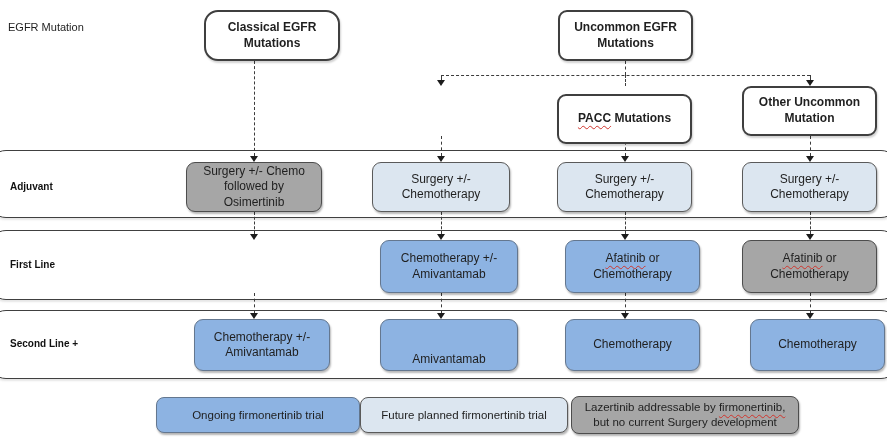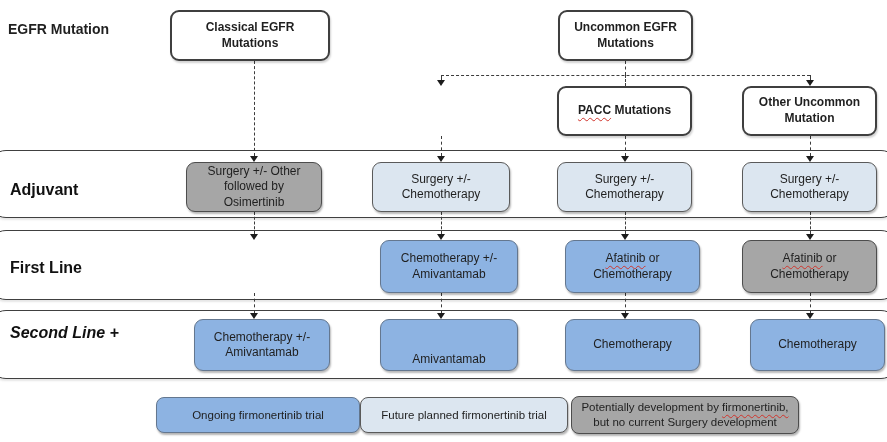--- a/index.html
+++ b/index.html
@@ -15,21 +15,21 @@
     background:#ffffff; border:2px solid #3f3f3f; border-radius:9px;
     font-weight:bold; font-size:12px; line-height:1.3;
     box-shadow:1px 2px 2px rgba(0,0,0,0.18); padding:2px 6px; z-index:5;
   }
 
   
   .band {
     left:-12px; width:911px; background:#ffffff; border:1.5px solid #404040;
     border-radius:18px; box-shadow:0 2px 2px rgba(0,0,0,0.10); z-index:1;
   }
-  .row-label { font-weight:bold; font-size:16px; color:#111; z-index:4; white-space:nowrap; }
+  .row-label { font-weight:bold; font-size:10px; color:#111; z-index:4; white-space:nowrap; }
 
   
   .cell {
     border-radius:9px; font-size:12px; line-height:1.28; padding:3px 9px;
     box-shadow:1px 2px 2px rgba(0,0,0,0.28); z-index:5;
   }
   .fill-blue      { background:#8db3e2; border:1.5px solid #64778f;margin-left:8px; }
   .fill-lightblue { background:#dce6f0; border:1.5px solid #5a5a5a; }
   .fill-gray      { background:#a6a6a6; border:1.5px solid #4d4d4d; }
 
@@ -45,36 +45,36 @@
   .legend-box {
     border-radius:8px; font-size:11.5px; line-height:1.3; padding:2px 8px;
     box-shadow:1px 2px 2px rgba(0,0,0,0.30); z-index:5;
   }
 
   
   .wavy {
     text-decoration:underline; text-decoration-style:wavy;
     text-decoration-color:#d0342c; text-decoration-thickness:1px; text-underline-offset:3px;
   }
-  .title-label { font-weight:bold; font-size:14px; white-space:nowrap; }
+  .title-label { font-weight:normal; font-size:11px; white-space:nowrap; }
 </style>
 </head>
 <body>
 
 <div id="canvas">
 
   <div class="abs title-label" style="left:8px; top:21px;">EGFR Mutation</div>
 
   <div class="abs band" style="top:150px; height:68px;"></div>
   <div class="abs band" style="top:230px; height:70px;"></div>
   <div class="abs band" style="top:310px; height:69px;"></div>
 
   <div class="abs row-label" style="left:10px; top:181px;">Adjuvant</div>
   <div class="abs row-label" style="left:10px; top:259px;text-align:right;">First Line</div>
-  <div class="abs row-label" style="left:10px; top:324px;font-style:italic;">Second Line +</div>
+  <div class="abs row-label" style="left:10px; top:338px;">Second Line +</div>
 
   <div class="abs vline" style="left:254px; top:61px; height:95px;"></div>
   <div class="abs arrow-down" style="left:250px; top:156px;"></div>
 
   <div class="abs vline" style="left:625px; top:61px; height:14px;"></div>
   <div class="abs hline" style="left:441px; top:75px; width:369px;"></div>
   <div class="abs vline" style="left:441px; top:75px; height:5px;"></div>
   <div class="abs arrow-down" style="left:437px; top:80px;"></div>
   <div class="abs vline" style="left:625px; top:75px; height:11px;"></div>
   <div class="abs vline" style="left:810px; top:75px; height:5px;"></div>
@@ -98,36 +98,36 @@
 
   <div class="abs vline" style="left:254px; top:293px; height:20px;"></div>
   <div class="abs arrow-down" style="left:250px; top:313px;"></div>
   <div class="abs vline" style="left:441px; top:293px; height:20px;"></div>
   <div class="abs arrow-down" style="left:437px; top:313px;"></div>
   <div class="abs vline" style="left:625px; top:293px; height:20px;"></div>
   <div class="abs arrow-down" style="left:621px; top:313px;"></div>
   <div class="abs vline" style="left:810px; top:293px; height:20px;"></div>
   <div class="abs arrow-down" style="left:806px; top:313px;"></div>
 
-  <div class="abs flexc white-node" style="left:170px; top:10px; width:160px; height:51px;">
+  <div class="abs flexc white-node" style="left:204px; top:10px; width:136px; height:51px;border-radius:14px;">
     <span>Classical EGFR Mutations</span>
   </div>
   <div class="abs flexc white-node" style="left:558px; top:10px; width:135px; height:51px;">
     <span>Uncommon EGFR Mutations</span>
   </div>
 
-  <div class="abs flexc white-node" style="left:557px; top:86px; width:135px; height:50px;">
+  <div class="abs flexc white-node" style="left:557px; top:94px; width:135px; height:50px;">
     <span><span class="wavy">PACC</span><span> Mutations</span></span>
   </div>
   <div class="abs flexc white-node" style="left:742px; top:86px; width:135px; height:50px;">
     <span>Other Uncommon Mutation</span>
   </div>
 
   <div class="abs flexc cell fill-gray" style="left:186px; top:162px; width:136px; height:50px;">
-    <span>Surgery +/- Other followed by Osimertinib</span>
+    <span>Surgery +/- Chemo followed by Osimertinib</span>
   </div>
   <div class="abs flexc cell fill-lightblue" style="left:372px; top:162px; width:138px; height:50px;">
     <span>Surgery +/- Chemotherapy</span>
   </div>
   <div class="abs flexc cell fill-lightblue" style="left:557px; top:162px; width:135px; height:50px;">
     <span>Surgery +/- Chemotherapy</span>
   </div>
   <div class="abs flexc cell fill-lightblue" style="left:742px; top:162px; width:135px; height:50px;">
     <span>Surgery +/- Chemotherapy</span>
   </div>
@@ -156,18 +156,18 @@
   </div>
 
   <div class="abs flexc legend-box fill-blue" style="left:148px; top:397px; width:204px; height:36px;">
     <span>Ongoing firmonertinib trial</span>
   </div>
   <div class="abs flexc legend-box fill-lightblue" style="left:360px; top:397px; width:208px; height:36px;">
     <span>Future planned firmonertinib trial</span>
   </div>
   <div class="abs flexc legend-box fill-gray" style="left:571px; top:396px; width:228px; height:38px;">
     <span>
-      <span>Potentially development by </span><span class="wavy">firmonertinib,</span>
+      <span>Lazertinib addressable by </span><span class="wavy">firmonertinib,</span>
       <span style="display:block;">but no current Surgery development</span>
     </span>
   </div>
 
 </div>
 
 </body></html>

